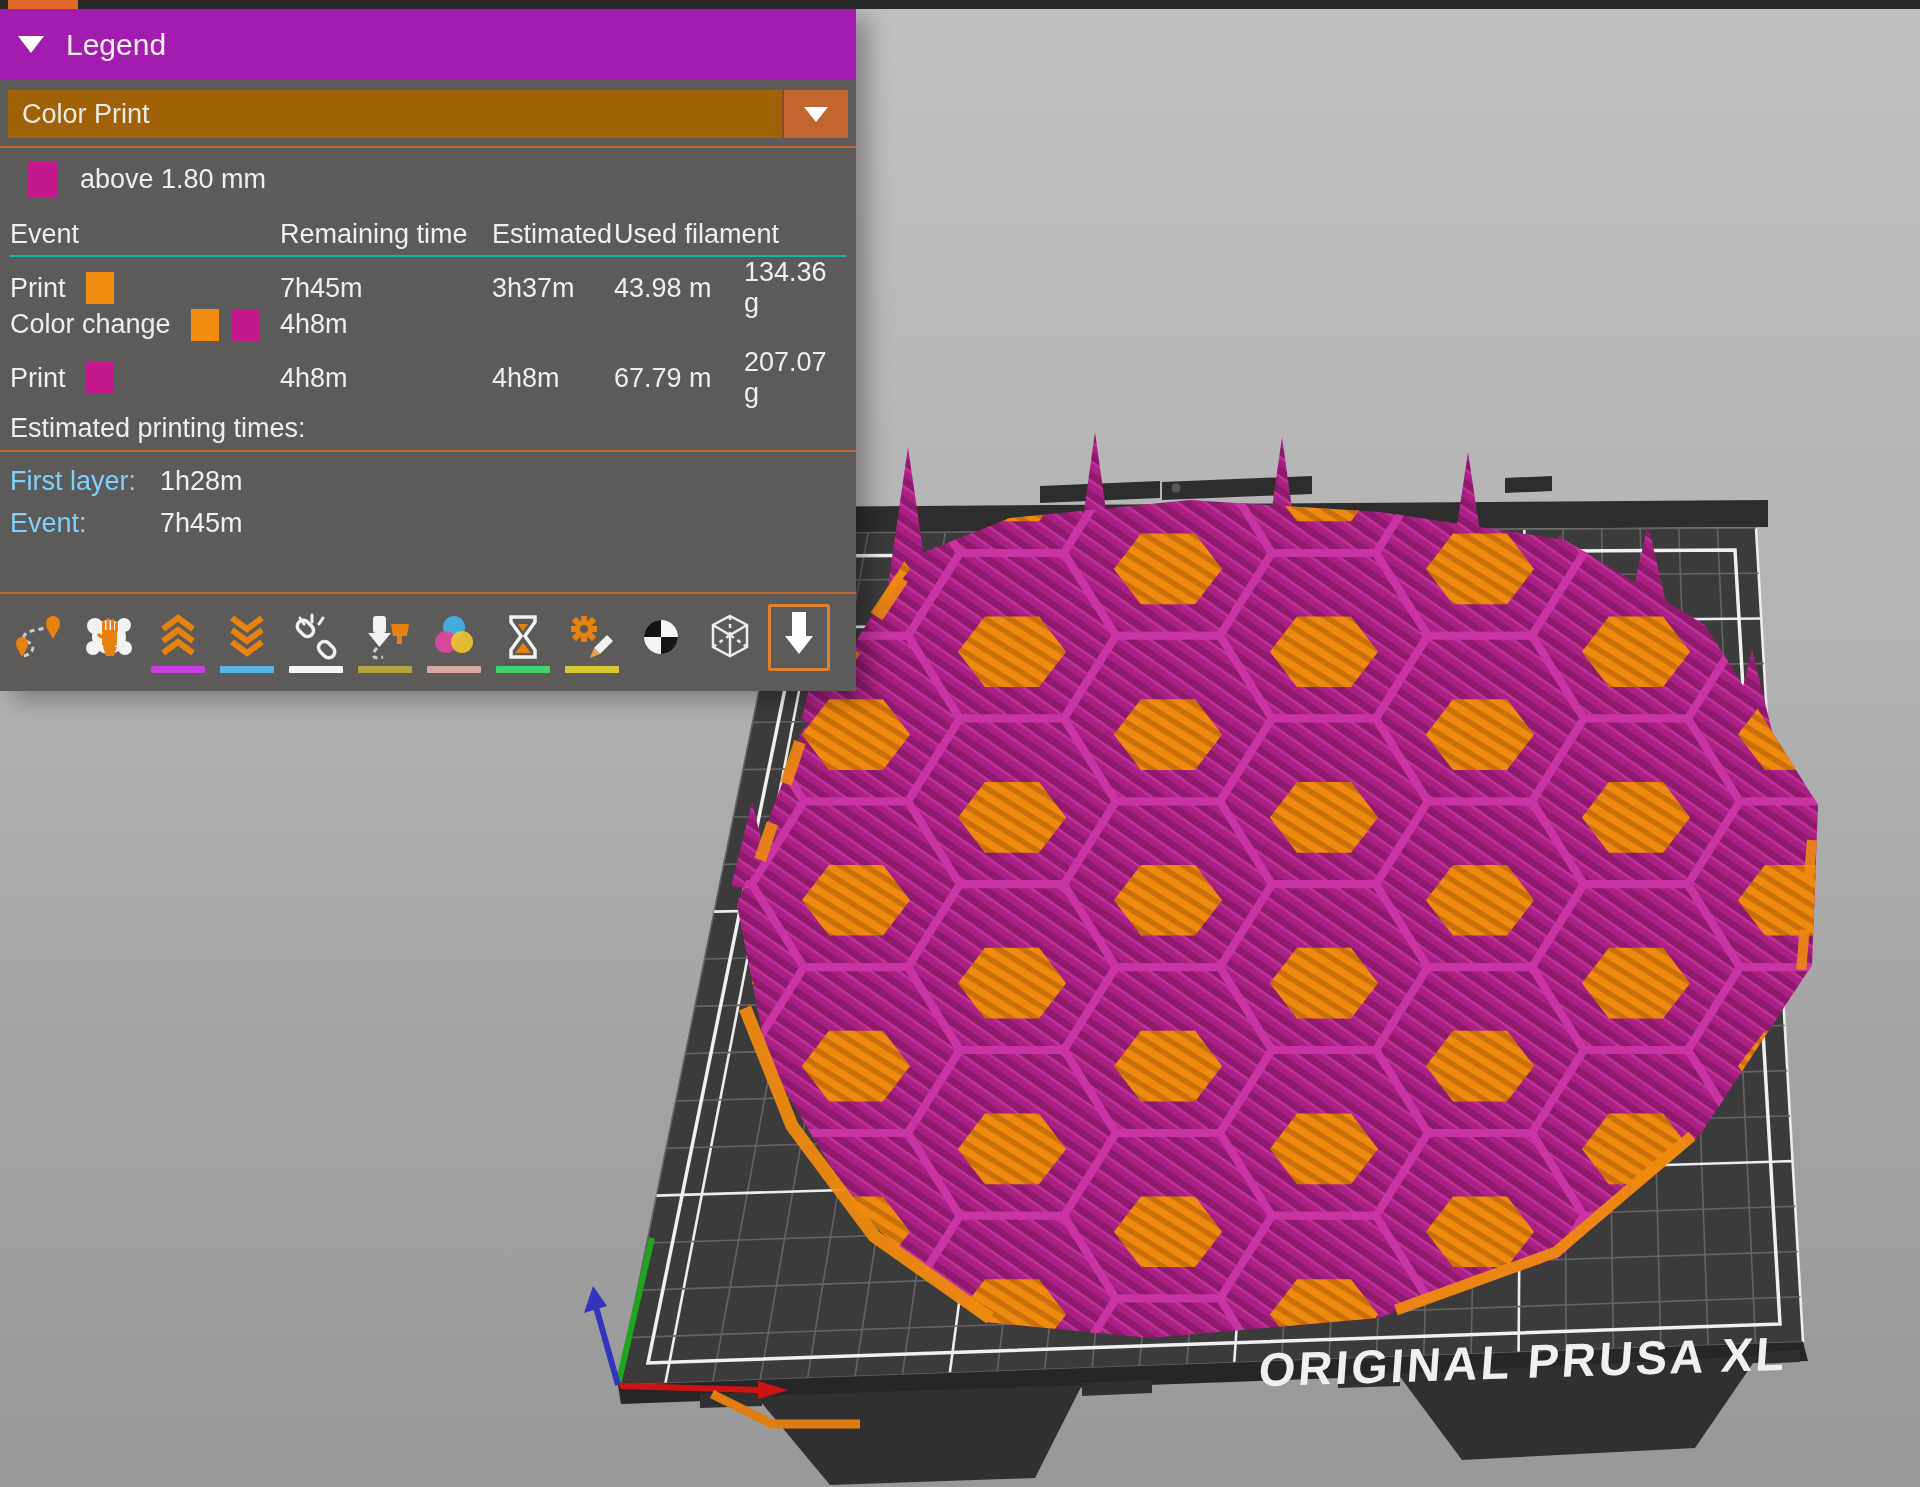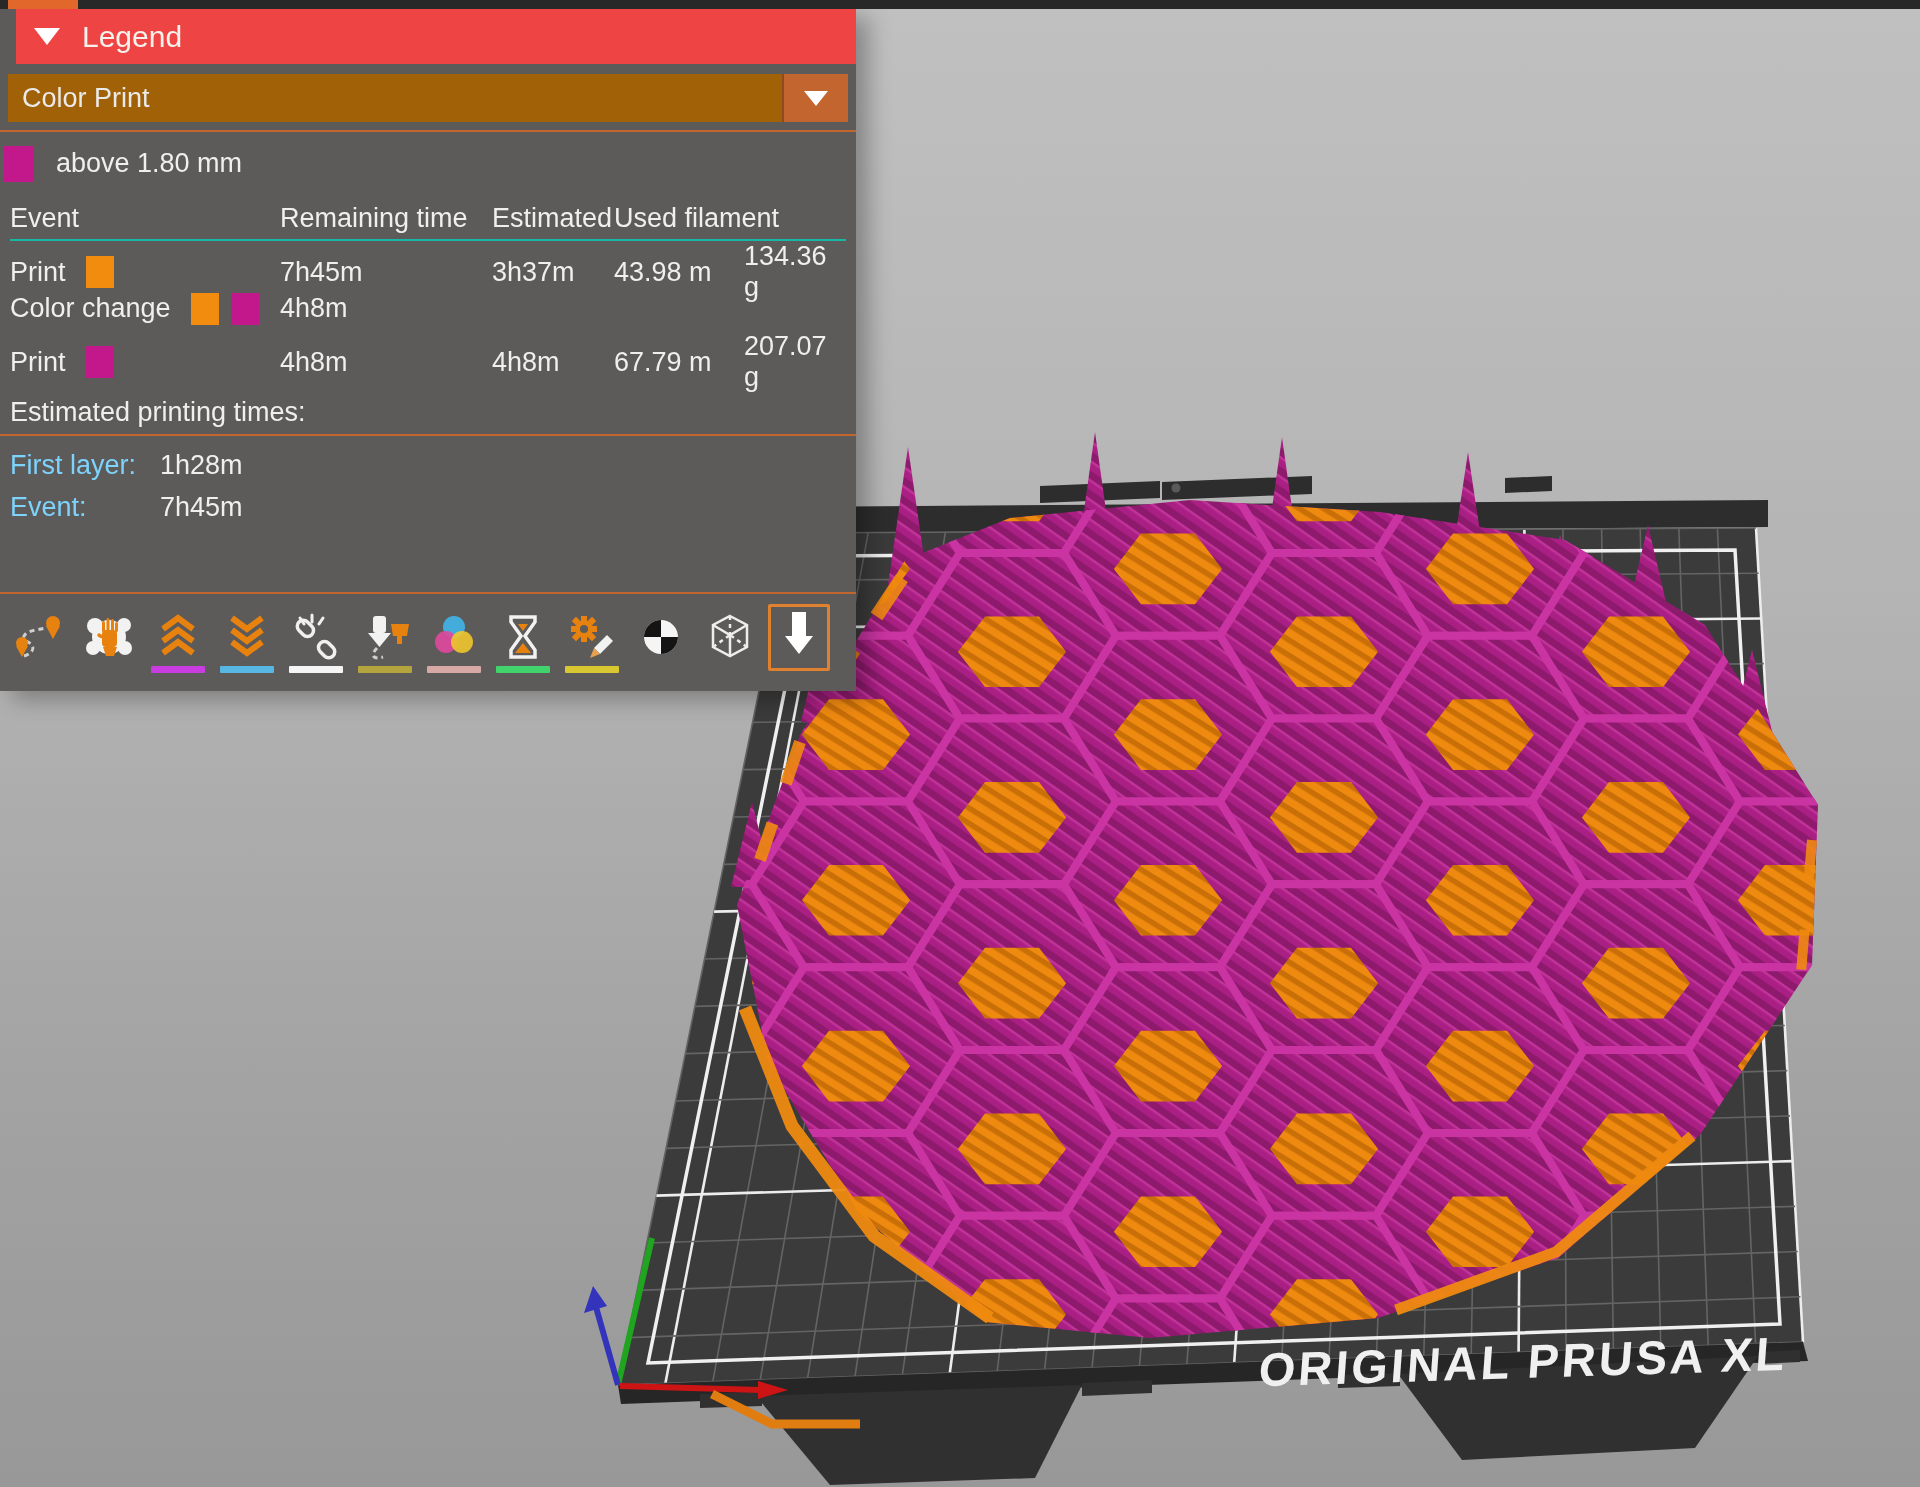--- a/index.html
+++ b/index.html
@@ -16,30 +16,30 @@
   svg text{user-select:none;}
   .gmin{stroke:#646464;stroke-width:1.6px;}
   .gmaj{stroke:#ededed;stroke-width:2.6px;}
   
   .legend-panel{
     position:absolute;left:0;top:9px;width:856px;height:682px;
     background:#5d5a5a;color:#efefef;font-size:27px;z-index:20;
     box-shadow:12px 8px 22px rgba(0,0,0,.30);
     display:flex;flex-direction:column;
   }
-  .panel-header{height:55px;background:#ef4444;display:flex;align-items:center;padding:0 18px;gap:22px;flex:none;margin-left:16px;}
+  .panel-header{height:71px;background:#a21caf;display:flex;align-items:center;padding:0 18px;gap:22px;flex:none;}
   .collapse-tri{width:0;height:0;border-left:13px solid transparent;border-right:13px solid transparent;border-top:17px solid #ffffff;}
   .panel-title{font-size:30px;color:#f5f2ee;}
   .dropdown{margin:10px 8px 0 8px;height:48px;background:#a16207;display:flex;align-items:center;flex:none;}
   .dd-label{flex:1;padding-left:14px;color:#eaeaea;}
   .dd-btn{width:64px;height:48px;background:#c2652e;display:flex;align-items:center;justify-content:center;border-left:2px solid #8f4a20;}
   .dd-tri{width:0;height:0;border-left:12px solid transparent;border-right:12px solid transparent;border-top:15px solid #ffffff;}
   .sep{border-top:2px solid #c2652e;margin:8px 0 0 0;flex:none;}
   .swatch-rows{padding:8px 0 0 0;flex:none;}
-  .swatch-row{display:flex;align-items:center;height:47px;padding-left:4px;gap:22px;}
+  .swatch-row{display:flex;align-items:center;height:47px;padding-left:28px;gap:22px;}
   .swatch{width:30px;height:36px;flex:none;}
   .sw-small{width:28px;height:32px;flex:none;}
   .events{padding:0 10px;flex:none;}
   .trow{display:grid;grid-template-columns:270px 212px 122px 130px 1fr;align-items:center;height:45px;}
   .thead{height:42px;margin-top:10px;border-bottom:2px solid #14b8a6;}
   .ev-cell{display:flex;align-items:center;gap:20px;}
   .est-heading{margin:16px 0 0 0;padding-left:10px;height:40px;display:flex;align-items:center;flex:none;}
   .time-row{display:flex;align-items:center;height:42px;padding-left:10px;flex:none;}
   .time-label{width:150px;color:#7dd3fc;}
   .icons-sep{margin-top:auto;border-top:2px solid #c2652e;flex:none;}

